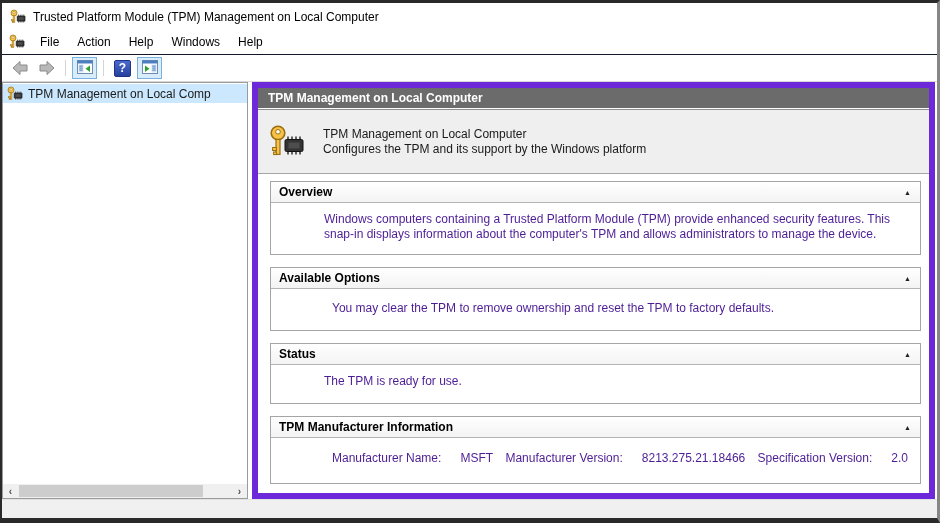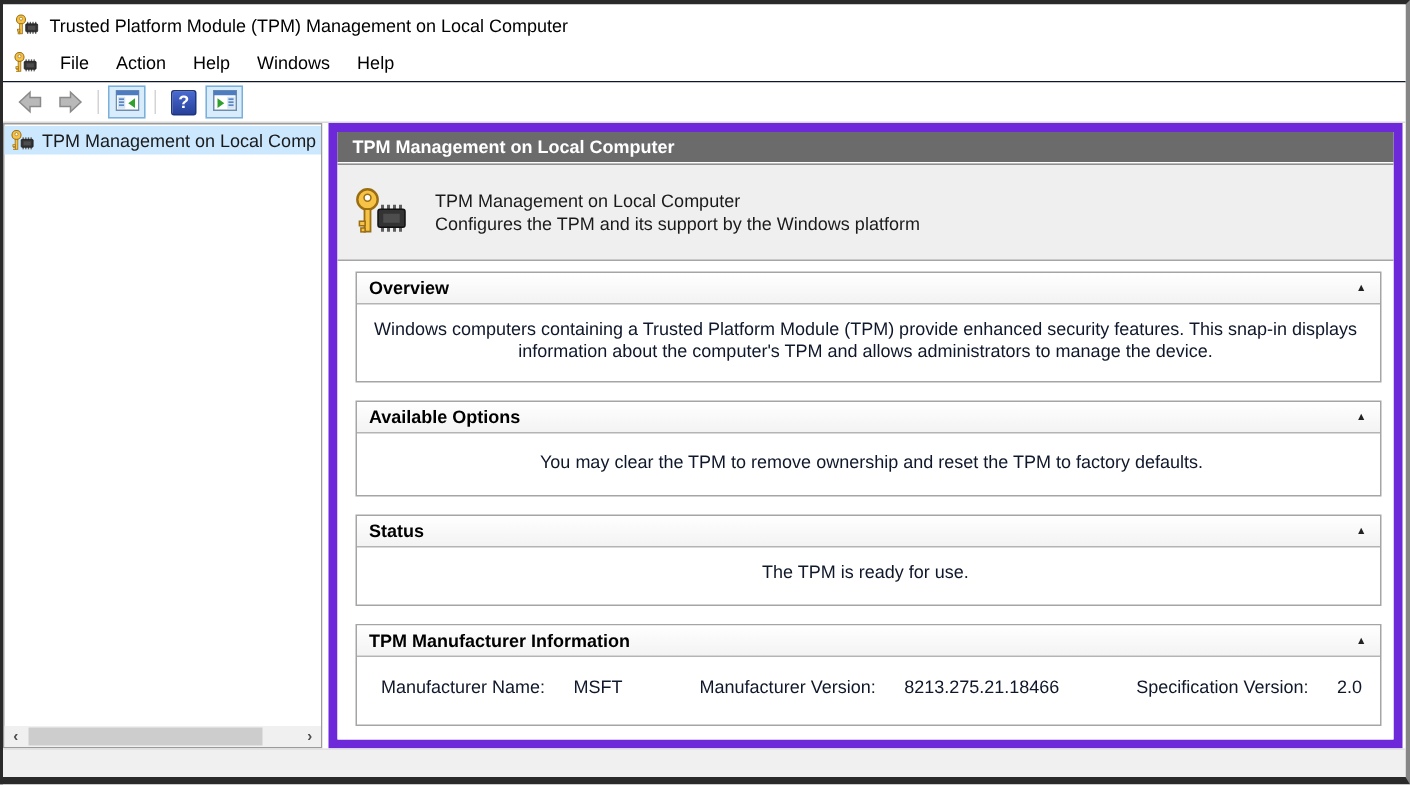--- a/index.html
+++ b/index.html
@@ -24,41 +24,41 @@
   .menubar .sys-icon { margin-right: 6px; display: flex; }
   .menu-item { padding: 3px 9px; cursor: default; color: #000; }
   
   .toolbar { height: 27px; flex: 0 0 auto; display: flex; align-items: center; gap: 2px; padding-left: 5px; border-bottom: 1px solid #d9d9d9; background: #fff; }
   .tb-btn { width: 25px; height: 22px; display: flex; align-items: center; justify-content: center; border: 1px solid transparent; }
   .tb-btn.toggled { background: #d8ecfb; border-color: #7ab0dc; }
   .tb-sep { width: 1px; height: 16px; background: #d4d4d4; margin: 0 4px; }
   .help-glyph { width: 17px; height: 17px; background: linear-gradient(#4a6ad0, #27419b); border: 1px solid #1d3480; border-radius: 2px; color: #fff; font-weight: bold; font-size: 12px; display: flex; align-items: center; justify-content: center; }
   
   .main { flex: 1; min-height: 0; display: flex; background: #fff; padding-right: 2px; }
-  .tree-panel { width: 213px; flex: 0 0 auto; border: 1px solid #9b9b9b; background: #fff; display: flex; flex-direction: column; justify-content: space-between; }
+  .tree-panel { width: 246px; flex: 0 0 auto; border: 1px solid #9b9b9b; background: #fff; display: flex; flex-direction: column; justify-content: space-between; }
   .tree-item { height: 19px; margin-top: 1px; display: flex; align-items: center; gap: 5px; padding-left: 4px; white-space: nowrap; overflow: hidden; }
   .tree-item.selected { background: #cce8ff; }
   .tree-label { overflow: hidden; white-space: nowrap; }
   .splitter { width: 4px; flex: 0 0 auto; background: #fff; cursor: ew-resize; }
   
   .hscrollbar { height: 14px; display: flex; align-items: stretch; background: #f0f0f0; }
   .sb-arrow { width: 15px; font-size: 10px; font-weight: bold; color: #4d4d4d; display: flex; align-items: center; justify-content: center; cursor: default; }
   .sb-track { flex: 1; position: relative; }
   .sb-thumb { position: absolute; left: 1px; top: 1px; height: 12px; width: 86%; background: #cdcdcd; }
   
   .detail-panel { flex: 1; min-width: 0; border: 6px solid #6d28d9; display: flex; flex-direction: column; background: #fff; }
   .detail-header { height: 21px; flex: 0 0 auto; background: #6b6b6b; color: #fff; font-weight: bold; display: flex; align-items: center; padding-left: 10px; border-bottom: 1px solid #fdfdfd; }
   .banner { height: 65px; flex: 0 0 auto; background: #efefef; border-top: 1px solid #8f8f8f; border-bottom: 1px solid #a5a5a5; display: flex; align-items: center; gap: 18px; padding-left: 11px; }
   .banner-line { line-height: 15px; color: #1a1a1a; }
-  .content { flex: 1; background: #fff; padding: 7px 8px 0 12px; overflow: hidden; text-align: center; }
+  .content { flex: 1; background: #fff; padding: 7px 8px 0 12px; overflow: hidden; }
   .box { border: 1px solid #a5a5a5; background: #fff; margin-bottom: 12px; }
   .box-header { height: 21px; display: flex; align-items: center; justify-content: space-between; padding: 0 9px 0 8px; border-bottom: 1px solid #b4b4b4; background: linear-gradient(#ffffff, #f3f3f3); }
   .box-title { font-weight: bold; color: #000; }
   .collapse-arrow { font-size: 7px; color: #222; cursor: pointer; line-height: 1; }
-  .box-body { padding: 9px 12px 12px 8px; line-height: 15px; color: #0f172a; }
+  .box-body { padding: 9px 12px 12px 8px; line-height: 15px; color: #4c1d95; margin-left: 45px; }
   .box-body.single { padding-bottom: 14px; }
   .box-body.fields { display: flex; justify-content: space-between; padding: 13px 12px 17px 16px; }
   .field { display: flex; gap: 19px; white-space: nowrap; }
   
   .statusbar { height: 19px; flex: 0 0 auto; background: #f0f0f0; border-top: 1px solid #e2e2e2; }
   .icon16 { width: 16px; height: 16px; display: inline-flex; }
   .icon36 { width: 36px; height: 36px; display: inline-flex; flex: 0 0 auto; }
 </style>
 </head>
 <body>

